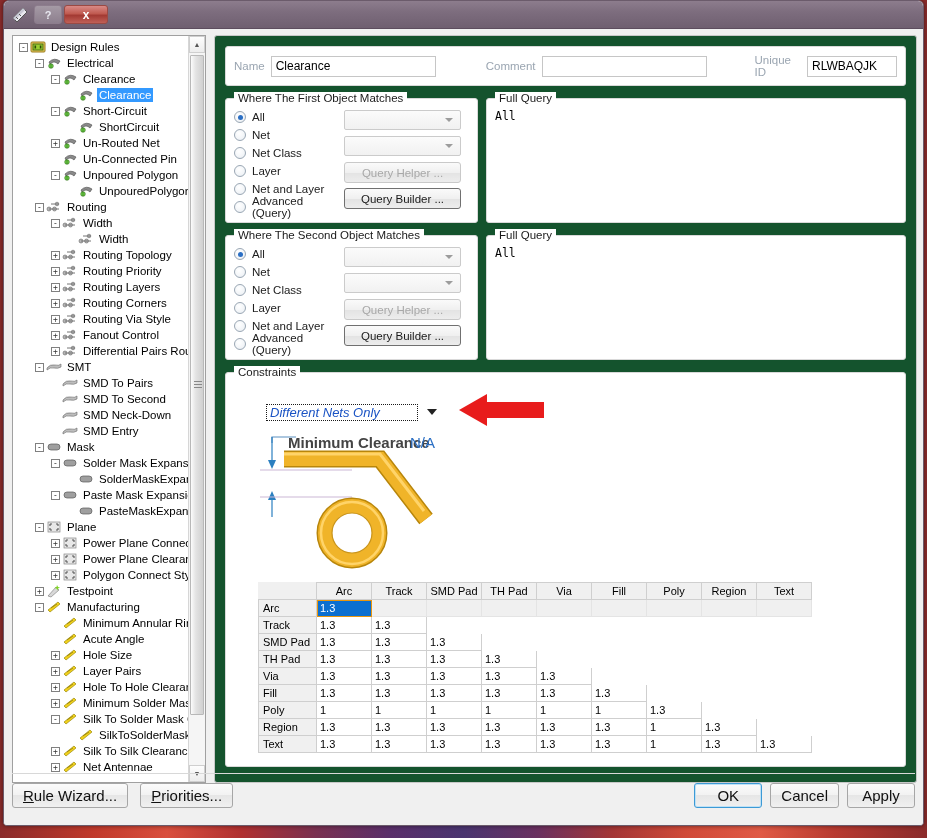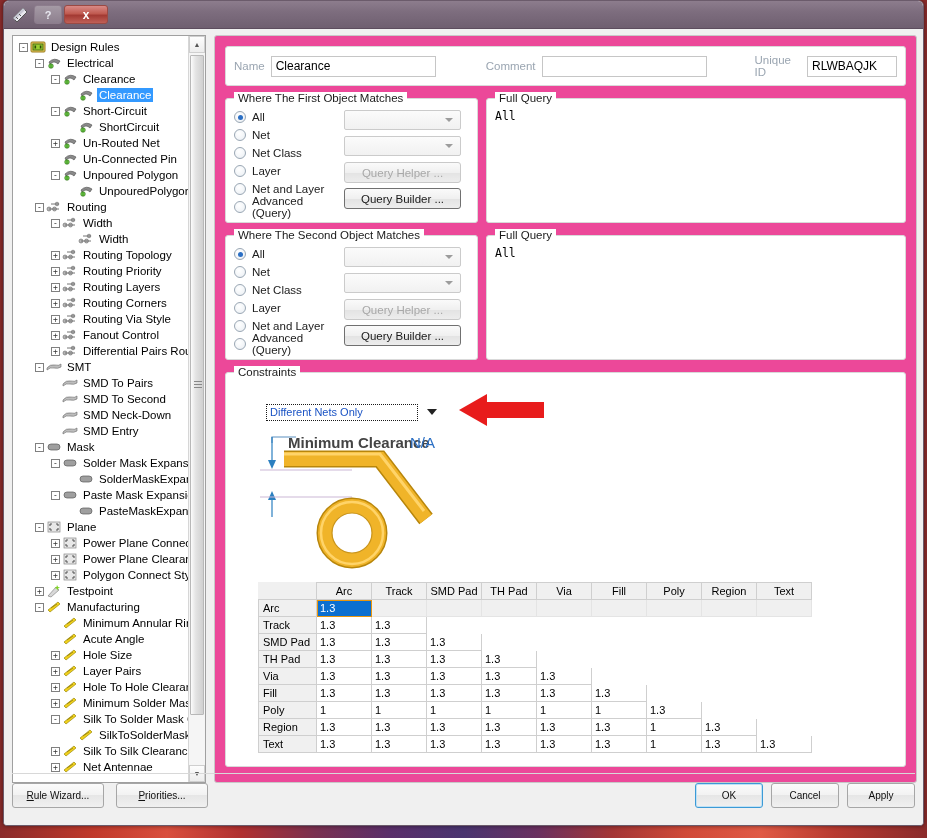--- a/index.html
+++ b/index.html
@@ -148,21 +148,21 @@
   .sb-grip {
     position: absolute; left: 3px; top: 50%; margin-top: -4px;
     width: 8px; height: 8px;
     background-image: repeating-linear-gradient(to bottom,#888 0 1px, transparent 1px 3px);
   }
 
   
   .right-panel {
     flex: 1;
     margin-left: 8px;
-    background: #ec4899;
+    background: #14532d;
     border: 1px solid #c8c8c8;
     border-radius: 3px;
     position: relative;
     padding: 8px 10px;
   }
 
   .group {
     border: 1px solid #d9d9d9;
     border-radius: 3px;
     position: relative;
@@ -268,21 +268,21 @@
     padding: 12px 8px 8px 8px;
     position: relative;
   }
   .dd-row { display: flex; align-items: center; margin: 8px 0 0 32px; }
   .dd-box {
     width: 152px; height: 17px;
     border: 1px dotted #1a1a1a;
     display: flex; align-items: center;
     padding-left: 3px;
   }
-  .dd-value { font-size: 11px; color: #1a53c4; }
+  .dd-value { font-size: 13px; color: #1a53c4; font-style: italic; }
   .dd-caret {
     width: 0; height: 0; margin-left: 9px;
     border-left: 5px solid transparent;
     border-right: 5px solid transparent;
     border-top: 6px solid #222;
   }
   .red-arrow { margin-left: 22px; }
 
   .diagram { position: relative; height: 145px; margin-left: 18px; }
   .diag-label {
@@ -329,21 +329,21 @@
     border-top: 1px solid #d8d8d8;
     display: flex; align-items: center;
   }
   .footer .left-btns { display: flex; gap: 12px; }
   .footer .right-btns { margin-left: auto; display: flex; gap: 8px; }
   .fbtn {
     height: 25px;
     border: 1px solid #a6a6a6;
     border-radius: 3px;
     background: linear-gradient(180deg,#fbfbfb 0%,#f2f2f2 48%,#e6e6e6 50%,#f0f0f0 100%);
-    font-size: 10px;
+    font-size: 15px;
     color: #101010;
     display: flex; align-items: center; justify-content: center;
     cursor: default;
     padding: 0 10px;
     min-width: 68px;
   }
   .fbtn.wide { min-width: 92px; }
   .fbtn.default {
     border: 1px solid #3c9ad6;
     box-shadow: 0 0 0 1px #bfe1f5 inset;

